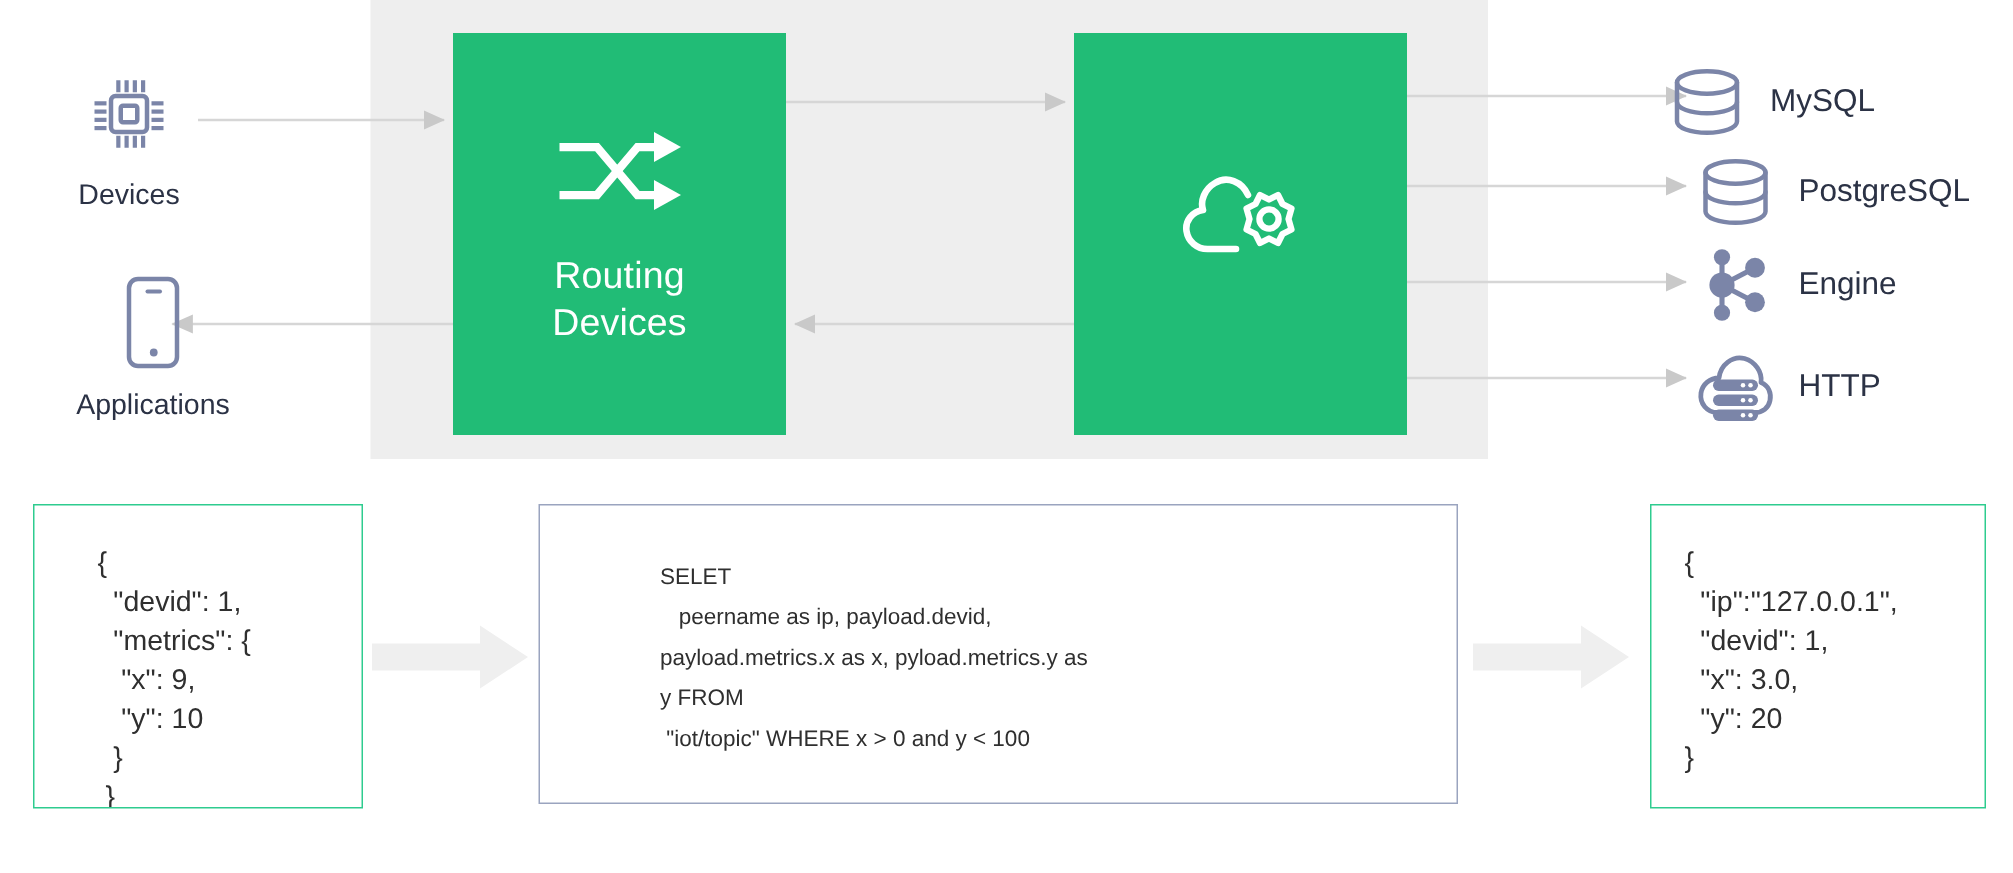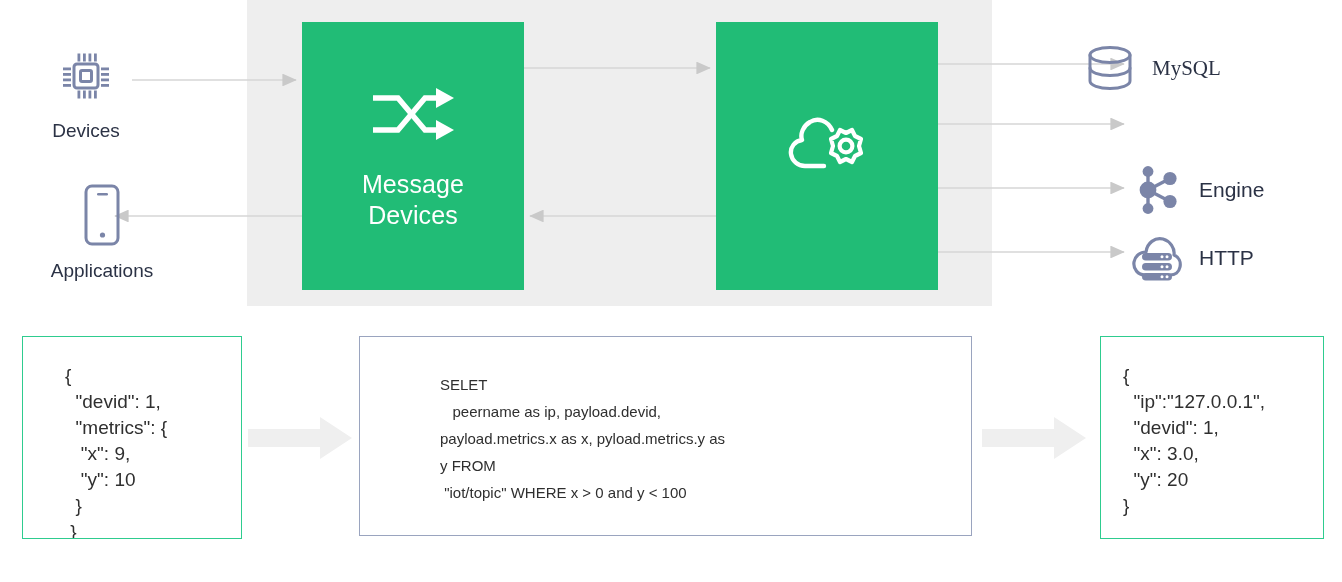--- a/index.html
+++ b/index.html
@@ -98,21 +98,21 @@
     align-items: center;
     justify-content: center;
     flex: 0 0 auto;
   }
   .dest .dest-label {
     margin-left: 14px;
     font-size: 21px;
     color: #2b3245;
     white-space: nowrap;
   }
-  #dest-0 { left: 1082px; top: 40px; font-family: Liberation Serif, serif; }
+  #dest-0 { left: 1110px; top: 40px; }
   #dest-1 { left: 1129px; top: 100px; }
   #dest-2 { left: 1129px; top: 162px; }
   #dest-3 { left: 1129px; top: 230px; }
 
   
   .connector { position: absolute; }
 
   
   .code-box {
     position: absolute;
@@ -230,21 +230,21 @@
     <div class="box-icon">
       <svg width="86" height="62" viewBox="0 0 86 62">
         <g fill="none" stroke="#ffffff" stroke-width="5.5" stroke-linecap="butt" stroke-linejoin="miter">
           <path d="M3,14 L28,14 L55,46 L68,46"></path>
           <path d="M3,46 L28,46 L55,14 L68,14"></path>
         </g>
         <path d="M66,4 L84,14 L66,24 z" fill="#ffffff"></path>
         <path d="M66,36 L84,46 L66,56 z" fill="#ffffff"></path>
       </svg>
     </div>
-    <div class="box-label"><span>Message</span><br><span>Devices</span></div>
+    <div class="box-label"><span>Routing</span><br><span>Devices</span></div>
   </div>
 
   <div class="green-box" id="box-rules">
     <div class="box-icon">
       <svg width="78" height="64" viewBox="0 0 78 64">
 
         <path d="M44,16 C40,7 30,3 22,8 C15,12 12,20 14,26 C7,27 2,33 3,40 C4,47 10,52 17,52 L36,52" fill="none" stroke="#ffffff" stroke-width="4.4" stroke-linecap="round" stroke-linejoin="round"></path>
 
         <path d="M52,16 L58,19 L64,16 L67,22 L73,25 L71,32 L73,39 L67,42 L64,48 L58,45 L52,48 L49,42 L43,39 L45,32 L43,25 L49,22 Z" fill="#21bc76" stroke="#ffffff" stroke-width="4.2" stroke-linejoin="round"></path>
         <circle cx="58" cy="32" r="6.4" fill="none" stroke="#ffffff" stroke-width="4.2"></circle>
@@ -258,20 +258,32 @@
         <g fill="none" stroke="#7b85a8" stroke-width="3" stroke-linecap="round">
           <ellipse cx="25" cy="11" rx="20" ry="7.5"></ellipse>
           <path d="M5,11 L5,37 C5,41.2 14,44.5 25,44.5 C36,44.5 45,41.2 45,37 L45,11"></path>
           <path d="M5,24 C5,28.2 14,31.5 25,31.5 C36,31.5 45,28.2 45,24"></path>
         </g>
       </svg>
     </div>
     <div class="dest-label">MySQL</div>
   </div>
 
+  <div class="dest" id="dest-1">
+    <div class="dest-icon">
+      <svg width="50" height="48" viewBox="0 0 50 48">
+        <g fill="none" stroke="#7b85a8" stroke-width="3" stroke-linecap="round">
+          <ellipse cx="25" cy="11" rx="20" ry="7.5"></ellipse>
+          <path d="M5,11 L5,37 C5,41.2 14,44.5 25,44.5 C36,44.5 45,41.2 45,37 L45,11"></path>
+          <path d="M5,24 C5,28.2 14,31.5 25,31.5 C36,31.5 45,28.2 45,24"></path>
+        </g>
+      </svg>
+    </div>
+    <div class="dest-label">PostgreSQL</div>
+  </div>
 
   <div class="dest" id="dest-2">
     <div class="dest-icon">
       <svg width="52" height="52" viewBox="0 0 52 52">
         <g stroke="#7b85a8" stroke-width="3.4" fill="#7b85a8">
           <line x1="17" y1="26" x2="17" y2="8"></line>
           <line x1="17" y1="26" x2="17" y2="44"></line>
           <line x1="17" y1="26" x2="38" y2="15"></line>
           <line x1="17" y1="26" x2="38" y2="37"></line>
         </g>

